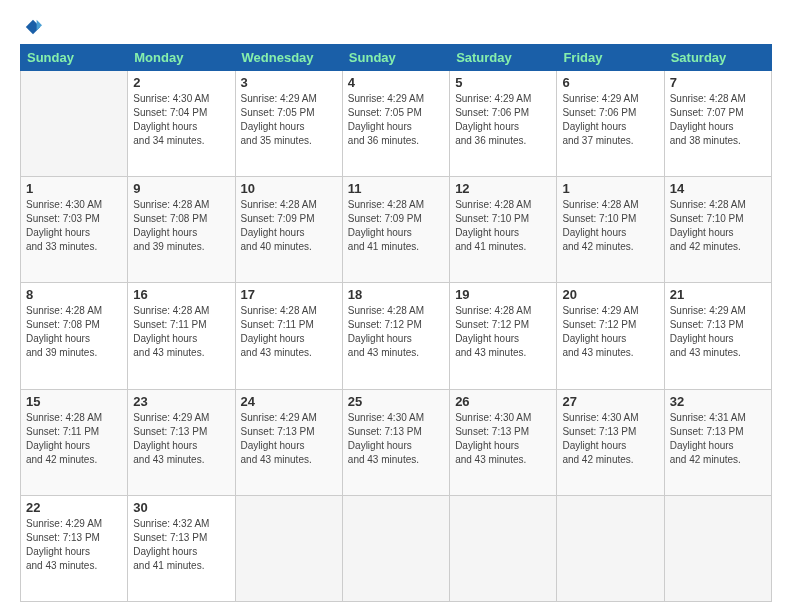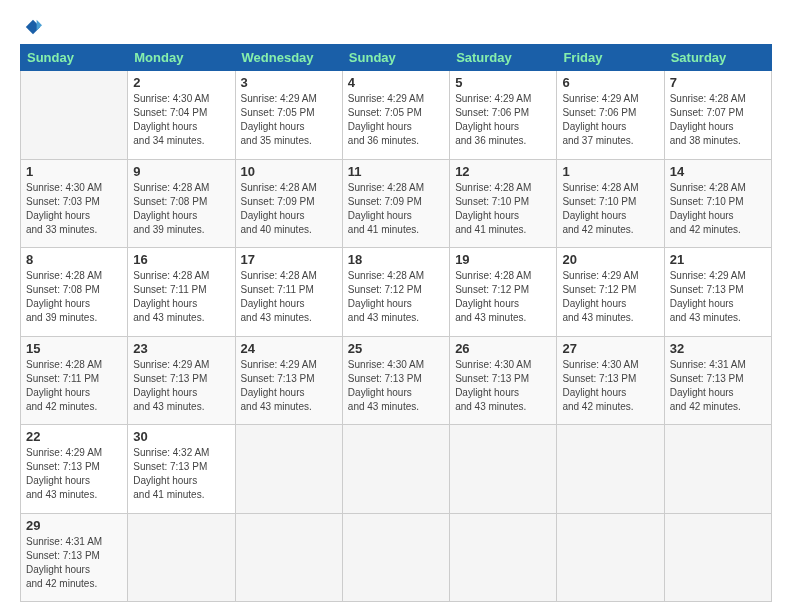--- a/index.html
+++ b/index.html
@@ -274,27 +274,15 @@
           <td>
         <span class="day-num">30</span>
         <span class="day-info">Sunrise: 4:32 AM<br>Sunset: 7:13 PM<br>Daylight hours<br>and 41 minutes.</span>
       </td>
           <td class="empty"></td>
           <td class="empty"></td>
           <td class="empty"></td>
           <td class="empty"></td>
           <td class="empty"></td>
         </tr>
-        <tr style="background: rgb(249, 249, 249);">
-          <td>
-        <span class="day-num">29</span>
-        <span class="day-info">Sunrise: 4:31 AM<br>Sunset: 7:13 PM<br>Daylight hours<br>and 42 minutes.</span>
-      </td>
-          <td class="empty"></td>
-          <td class="empty"></td>
-          <td class="empty"></td>
-          <td class="empty"></td>
-          <td class="empty"></td>
-          <td class="empty"></td>
-        </tr>
       </tbody>
   </table>
 </div>
 
 </body></html>

